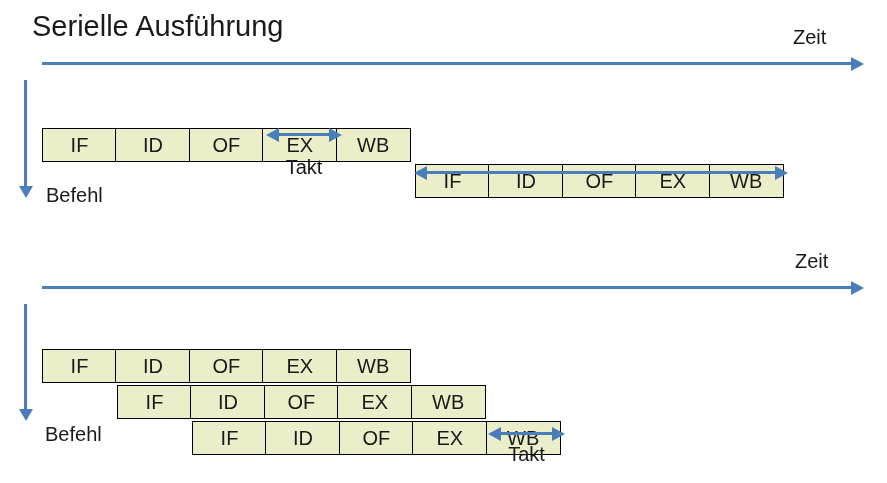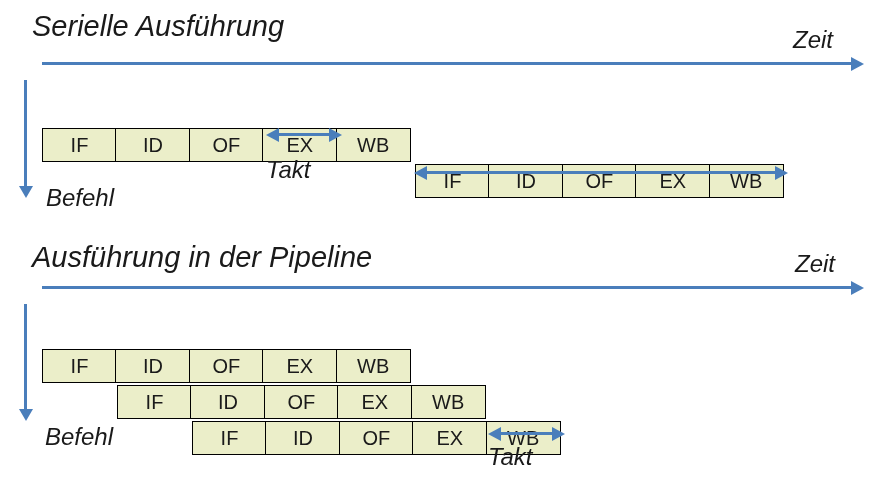--- a/index.html
+++ b/index.html
@@ -11,23 +11,23 @@
   html,body{margin:0;padding:0;background:#ffffff;}
   .stage{
     position:relative;
     width:887px;height:483px;
     background:#ffffff;
     font-family:"Liberation Sans",sans-serif;
     color:var(--text);
     overflow:hidden;
   }
   .abs{position:absolute;}
-  .title{font-size:29px;line-height:1.15;white-space:nowrap;font-style:italic;}
-  .small-label{font-size:24px;line-height:1.15;white-space:nowrap;font-style:italic;}
-  .centered{text-align:left;}
+  .title{font-size:29px;line-height:1.15;white-space:nowrap;}
+  .small-label{font-size:20px;line-height:1.15;white-space:nowrap;}
+  .centered{text-align:center;}
 
   .row{position:absolute;display:flex;}
   .cell{
     box-sizing:border-box;
     width:75px;height:34px;
     background:var(--box-fill);
     border:1.6px solid var(--box-border);
     display:flex;align-items:center;justify-content:center;
     font-size:20px;
     margin-top:44px;
@@ -86,21 +86,20 @@
   </div>
 
   <div class="arrow-h" style="left:414px;top:165px;width:374px;">
     <div class="head-l"></div>
     <div class="shaft"></div>
     <div class="head-r"></div>
   </div>
 
   <div class="abs small-label" style="left:46px;top:184px;">Befehl</div>
 
-  <div class="abs title" style="left:32px;top:241px;">Ausführung in der Pipeline</div>
 
   <div class="abs small-label" style="left:795px;top:250px;">Zeit</div>
 
   <div class="arrow-h" style="left:42px;top:280px;width:822px;">
     <div class="shaft"></div>
     <div class="head-r"></div>
   </div>
 
   <div class="arrow-v" style="left:18px;top:304px;height:117px;">
     <div class="shaft"></div>

